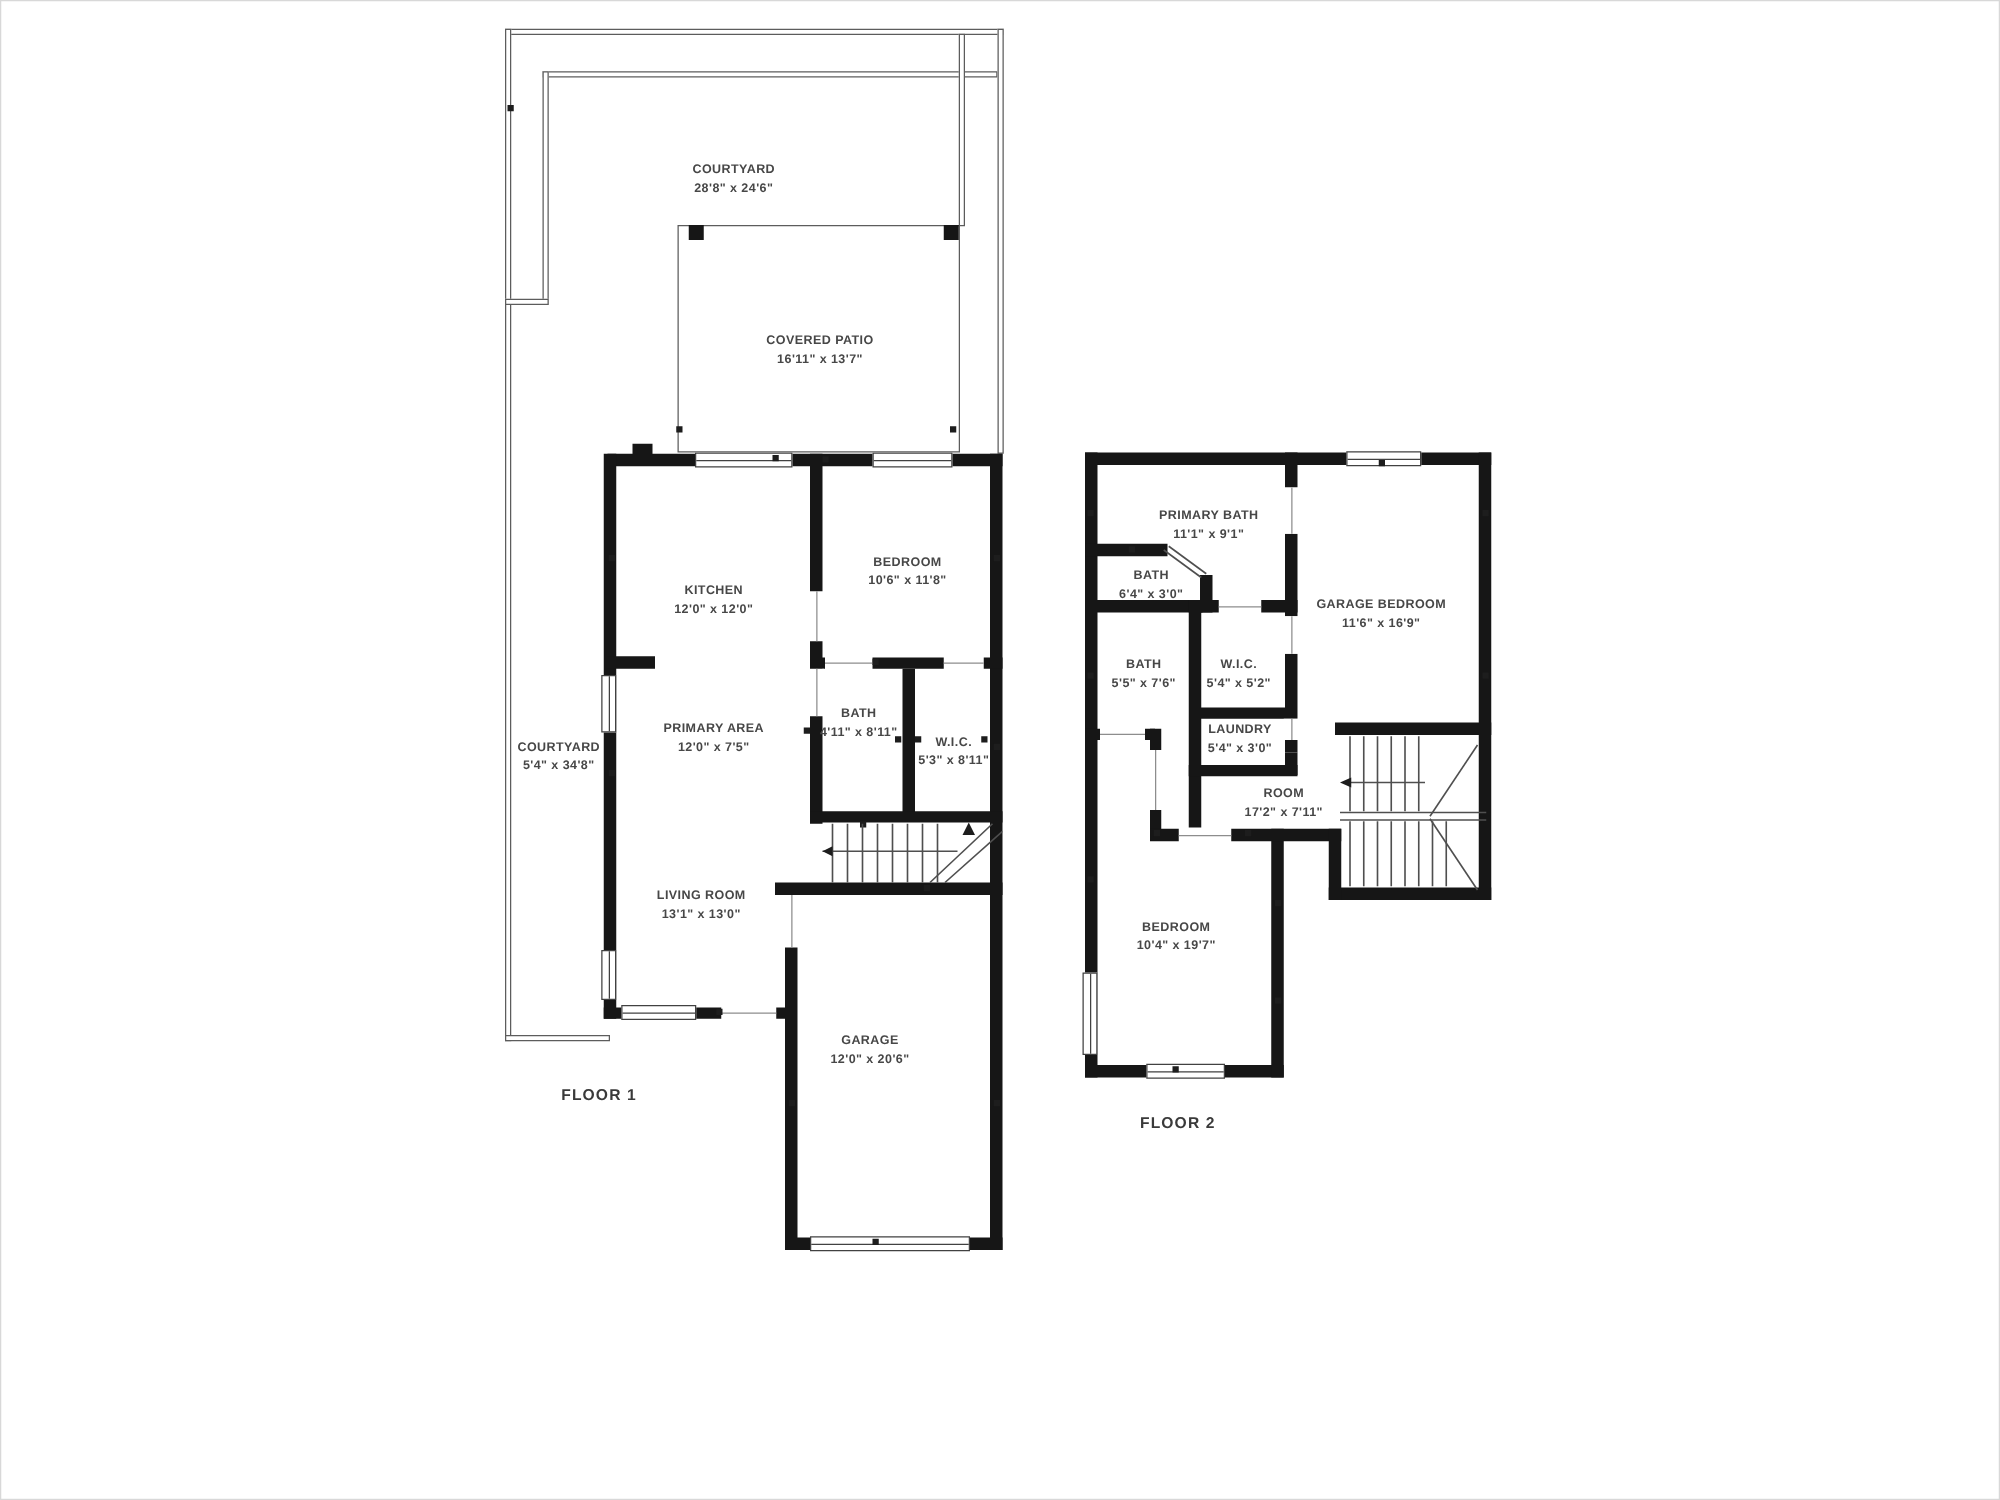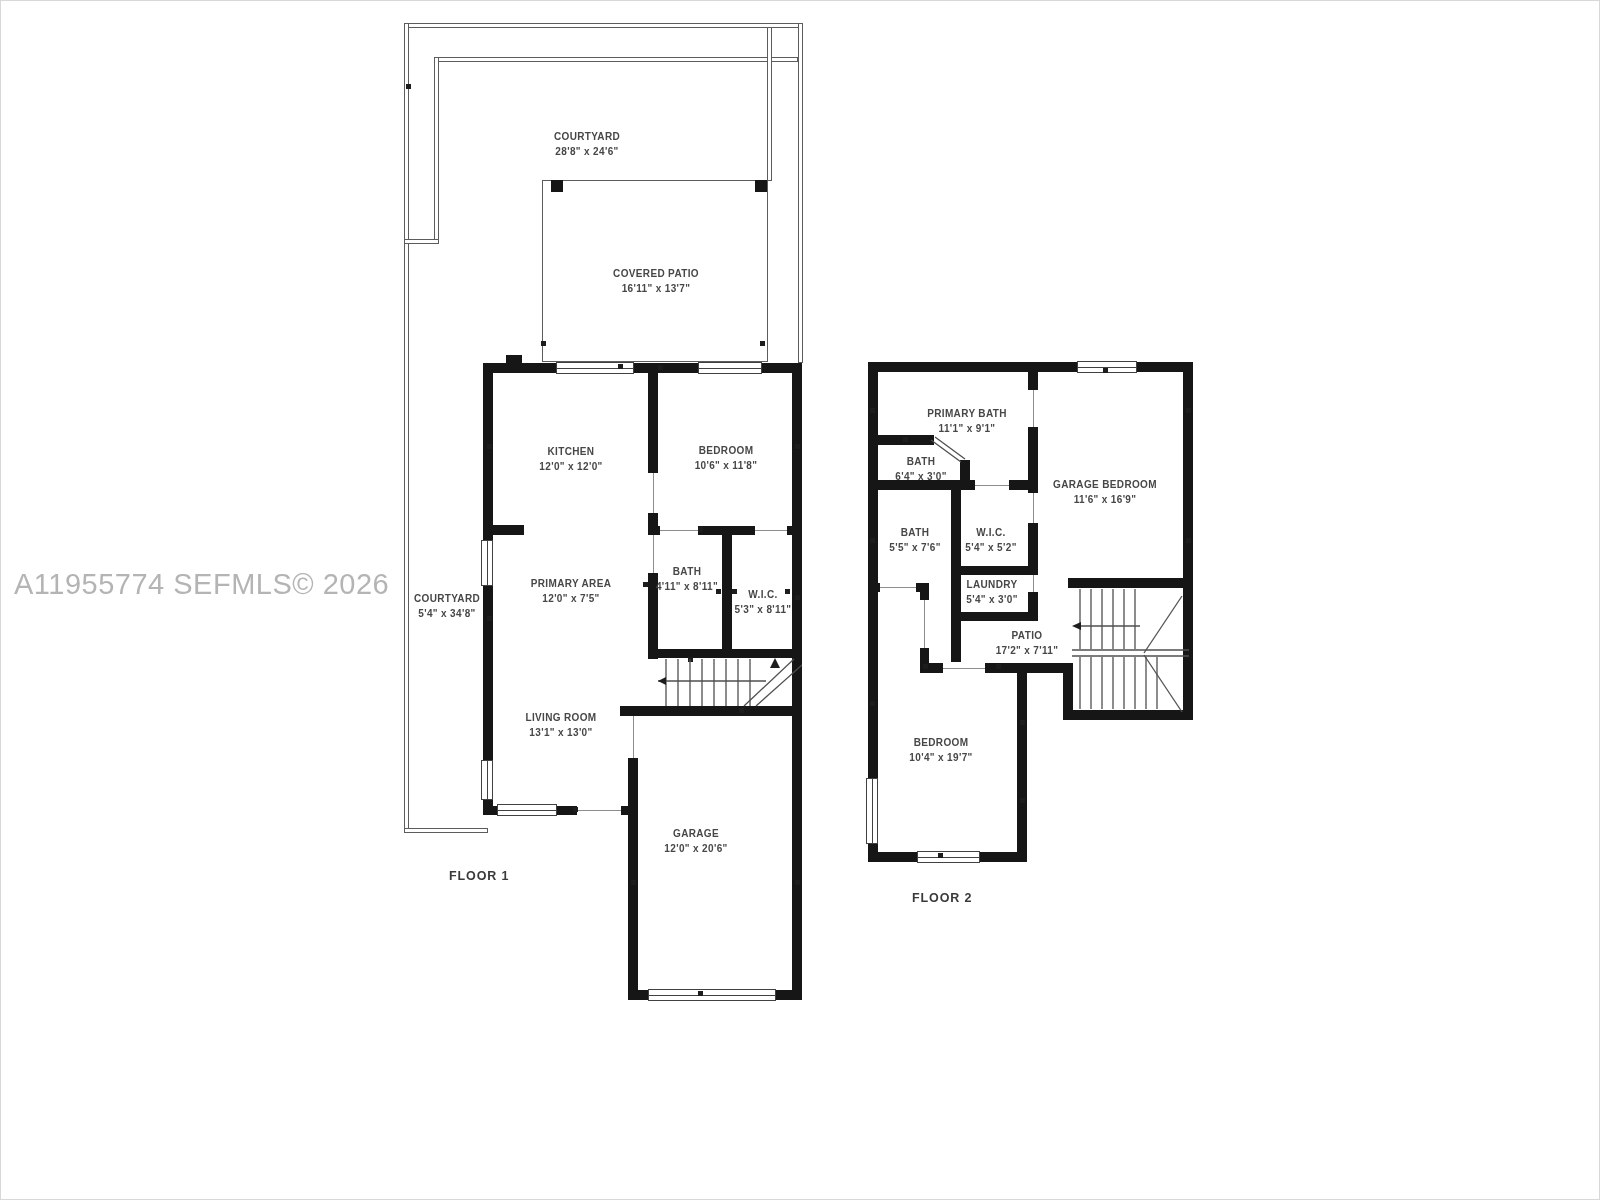--- a/index.html
+++ b/index.html
@@ -185,21 +185,21 @@
   </svg>
 
   <div class="rlabel" style="left:587px;top:144px">
     <div>COURTYARD</div>
     <div>28'8" x 24'6"</div>
   </div>
   <div class="rlabel" style="left:656px;top:281px">
     <div>COVERED PATIO</div>
     <div>16'11" x 13'7"</div>
   </div>
-  <div class="rlabel" style="left:571px;top:459px">
+  <div class="rlabel" style="left:571px;top:481px">
     <div>KITCHEN</div>
     <div>12'0" x 12'0"</div>
   </div>
   <div class="rlabel" style="left:726px;top:458px">
     <div>BEDROOM</div>
     <div>10'6" x 11'8"</div>
   </div>
   <div class="rlabel" style="left:447px;top:606px">
     <div>COURTYARD</div>
     <div>5'4" x 34'8"</div>
@@ -243,25 +243,24 @@
   </div>
   <div class="rlabel" style="left:991px;top:540px">
     <div>W.I.C.</div>
     <div>5'4" x 5'2"</div>
   </div>
   <div class="rlabel" style="left:992px;top:592px">
     <div>LAUNDRY</div>
     <div>5'4" x 3'0"</div>
   </div>
   <div class="rlabel" style="left:1027px;top:643px">
-    <div>PATIO</div>
+    <div>ROOM</div>
     <div>17'2" x 7'11"</div>
   </div>
   <div class="rlabel" style="left:941px;top:750px">
     <div>BEDROOM</div>
     <div>10'4" x 19'7"</div>
   </div>
 
   <div class="floor-tag" style="left:409px;top:869px">FLOOR 1</div>
   <div class="floor-tag" style="left:872px;top:891px">FLOOR 2</div>
 
-  <div class="watermark">A11955774  SEFMLS© 2026</div>
 </div>
 
 </body></html>

